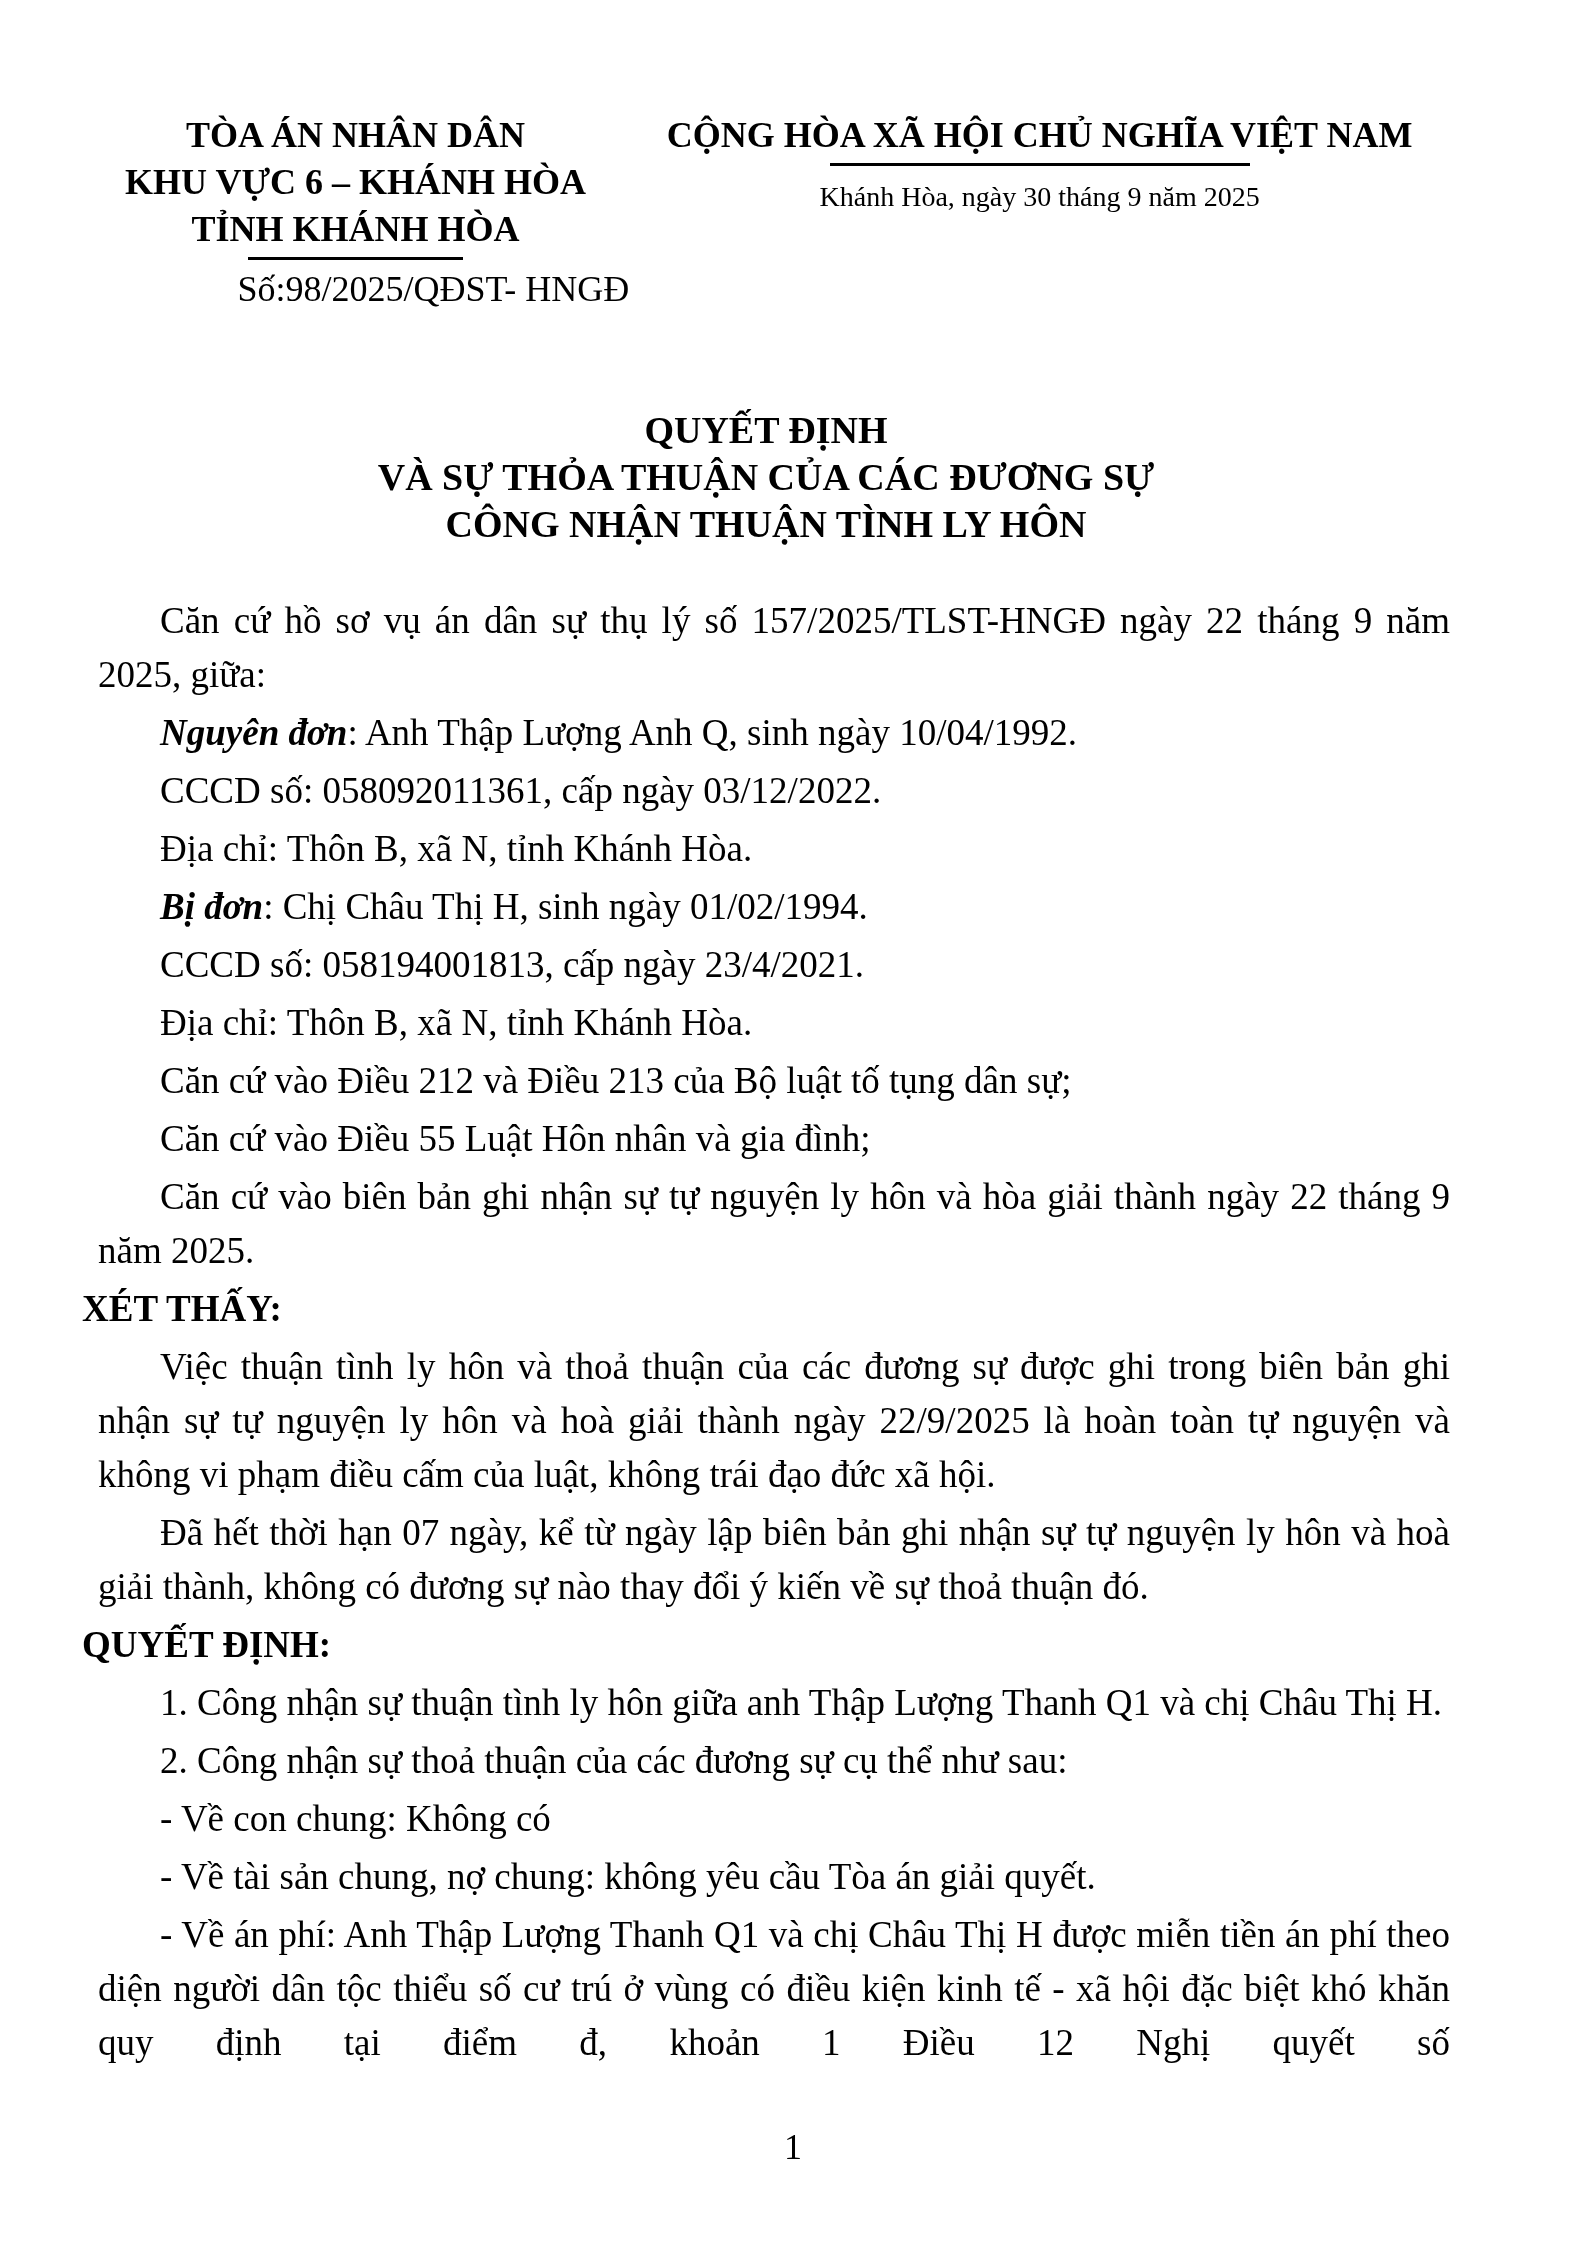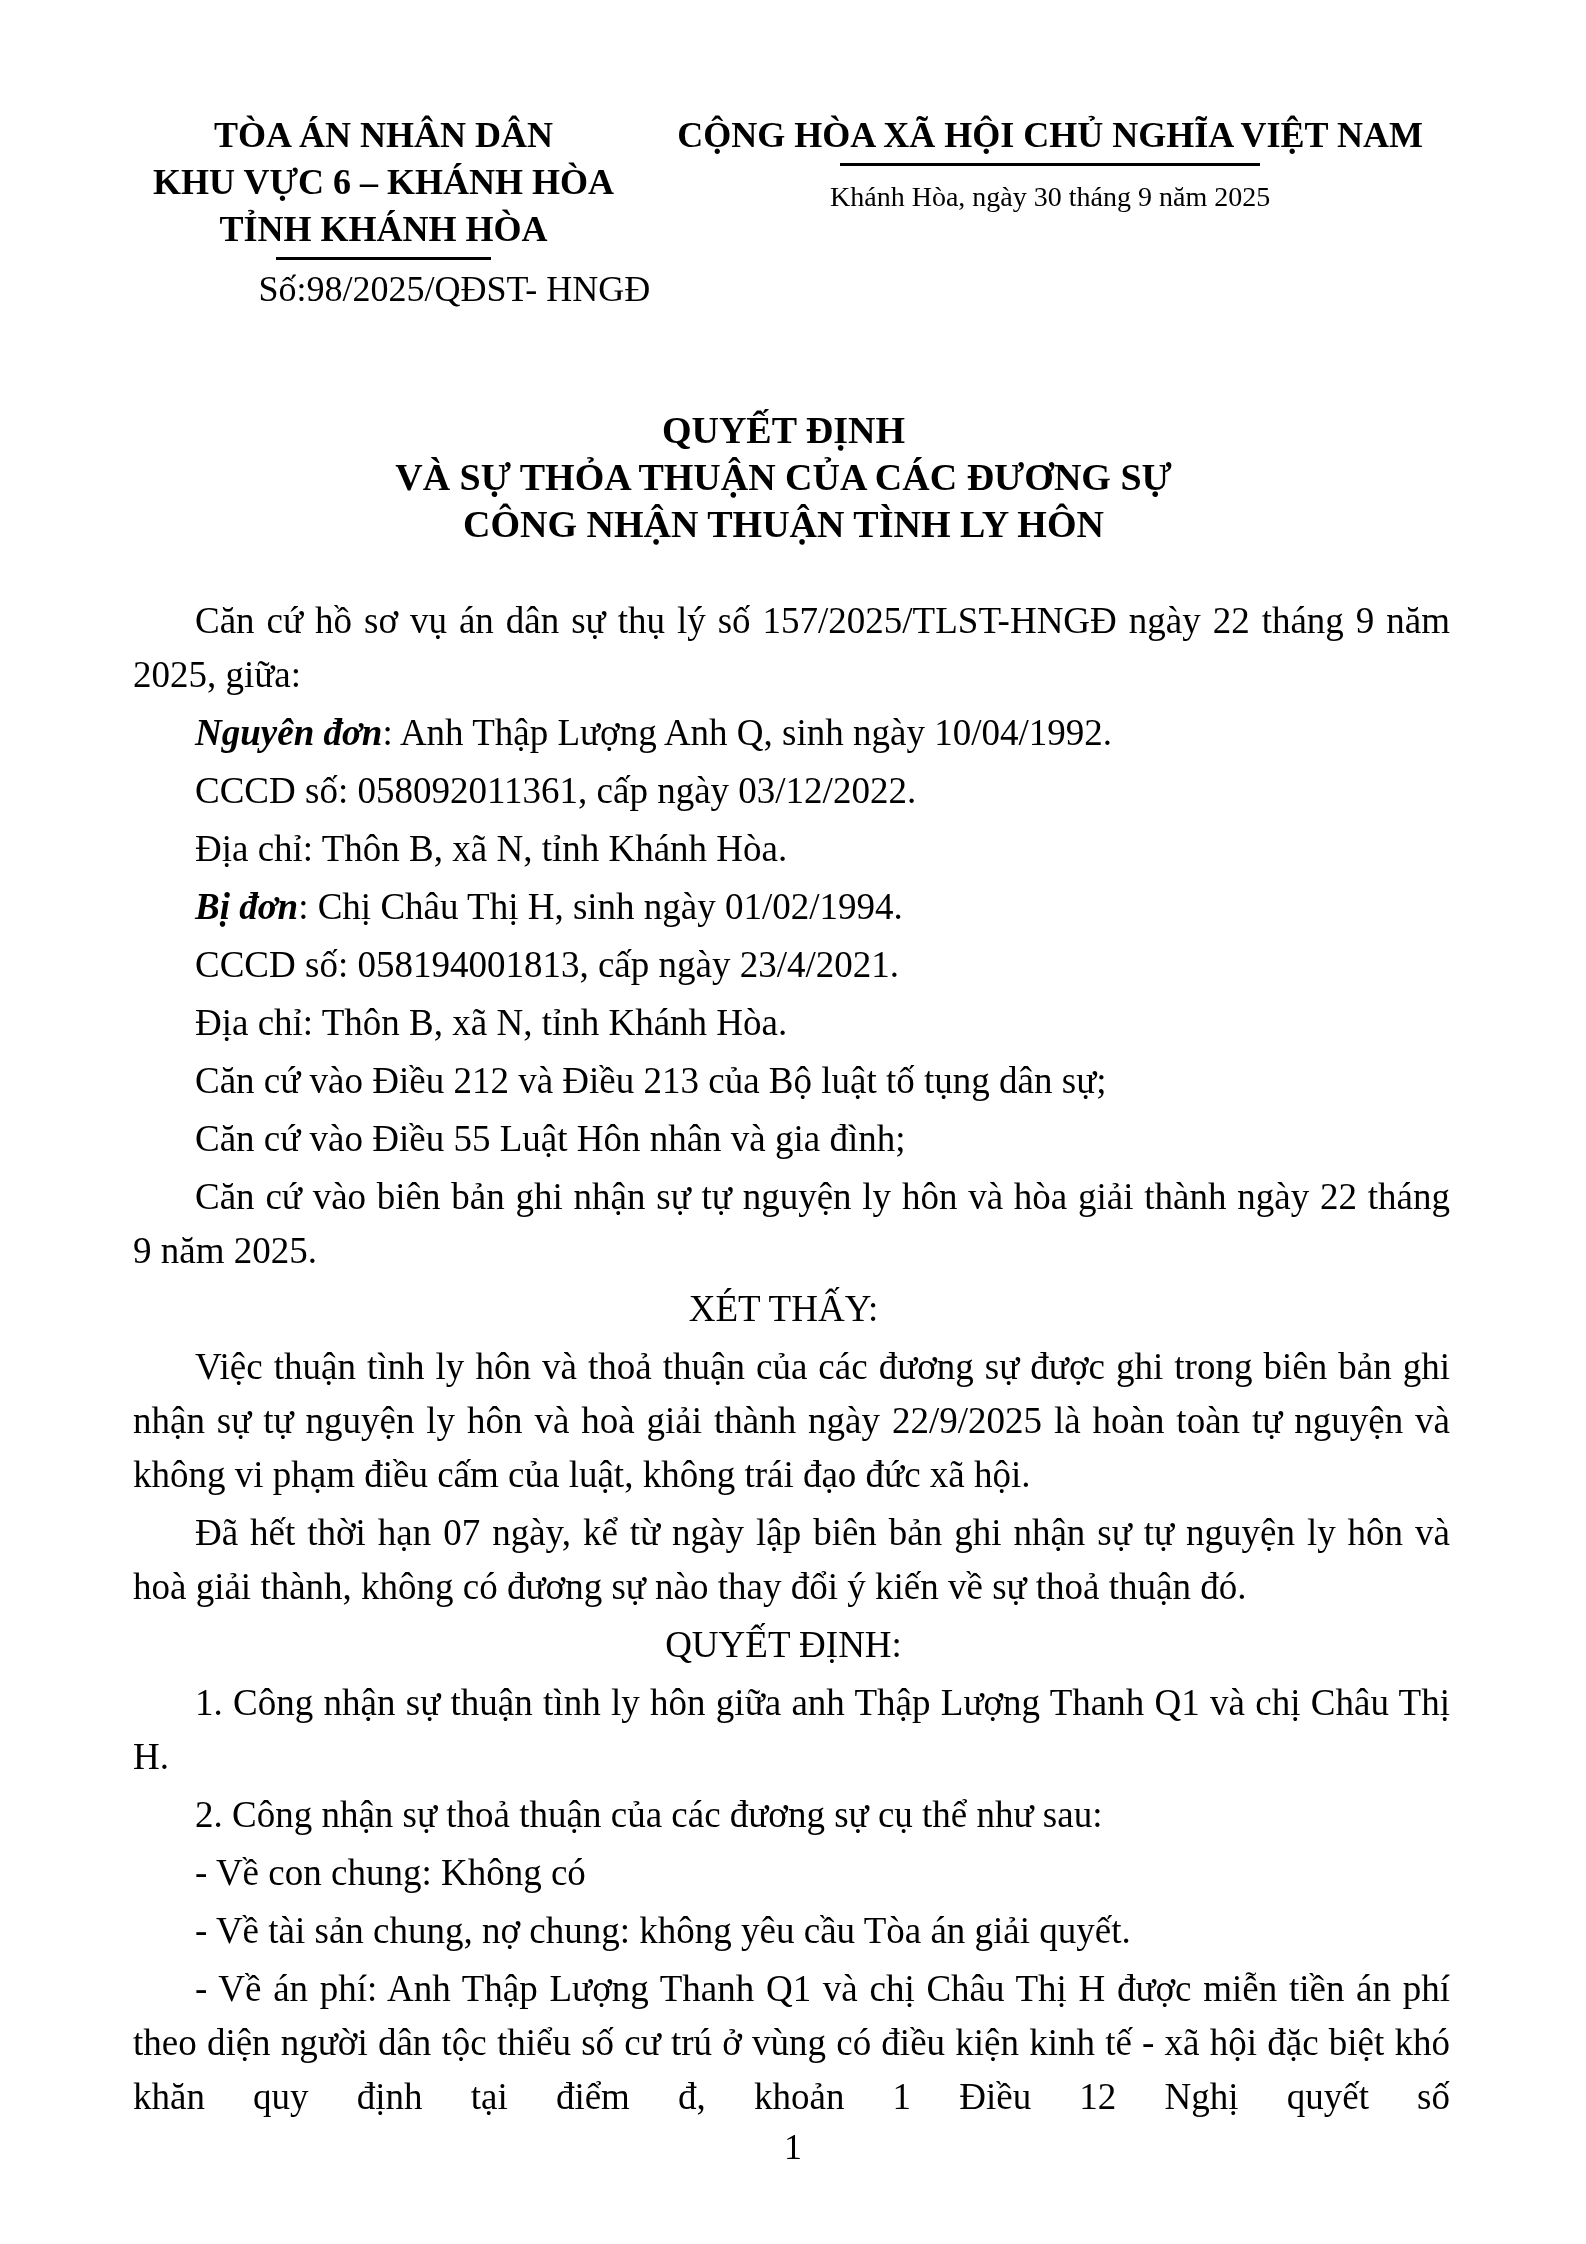--- a/index.html
+++ b/index.html
@@ -9,21 +9,21 @@
     background: #ffffff;
     color: #000000;
     font-family: "Liberation Serif", "DejaVu Serif", serif;
     position: relative;
     overflow: hidden;
   }
   .page {
     box-sizing: border-box;
     width: 1586px;
     height: 1700px;
-    padding: 112px 136px 0 117px;
+    padding: 112px 136px 0 82px;
     position: relative;
   }
   
   .header { display: flex; width: 100%; }
   .header-left  { width: 40%; text-align: center; }
   .header-right { width: 60%; text-align: center; }
   .h-bold { font-weight: bold; font-size: 36px; line-height: 47px; white-space: nowrap; }
   .rule { height: 0; border-top: 3px solid #000; margin: 4px auto 6px; }
   .rule-left  { width: 215px; }
   .rule-right { width: 420px; }
@@ -45,22 +45,22 @@
     margin: 0 0 4px 16px;
     text-align: justify;
     text-indent: 62px;
   }
   .para.stretch-last { text-align-last: justify; }
   .bi { font-weight: bold; font-style: italic; }
   .section-heading {
     font-size: 37px;
     line-height: 54px;
     margin: 0 0 4px 0;
-    text-align: center;
-    font-weight: normal;
+    text-align: left;
+    font-weight: bold;
     text-indent: 0;
   }
   
   .footer {
     position: absolute;
     top: 2126px;
     left: 0;
     width: 1586px;
     text-align: center;
     font-size: 36px;

